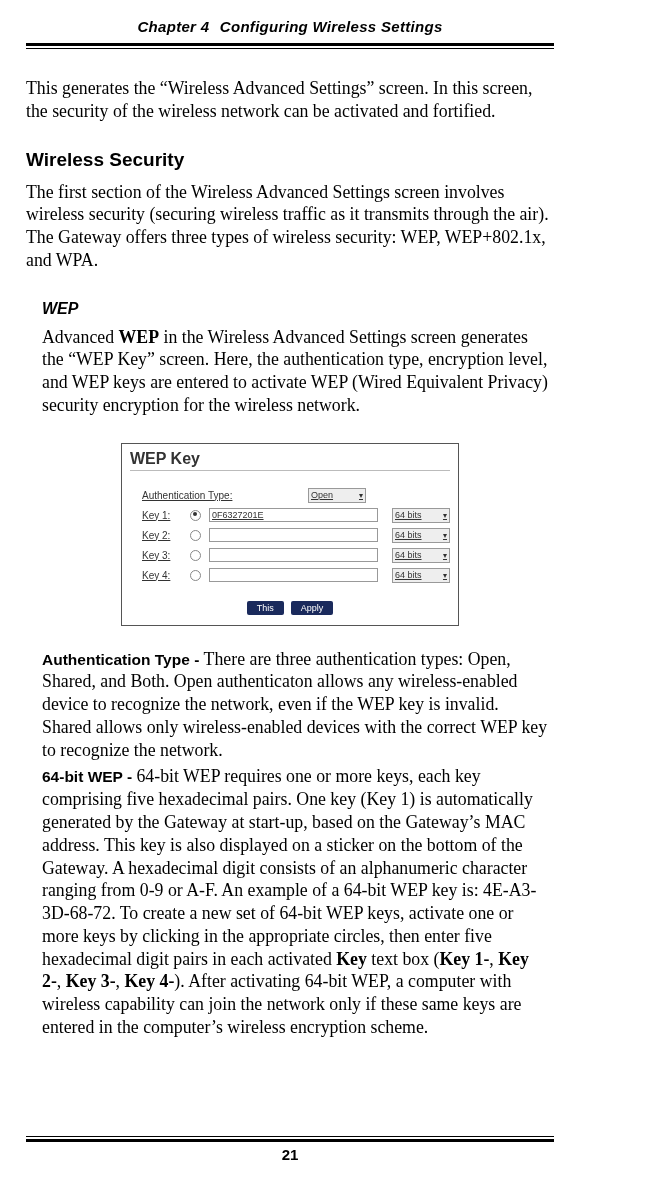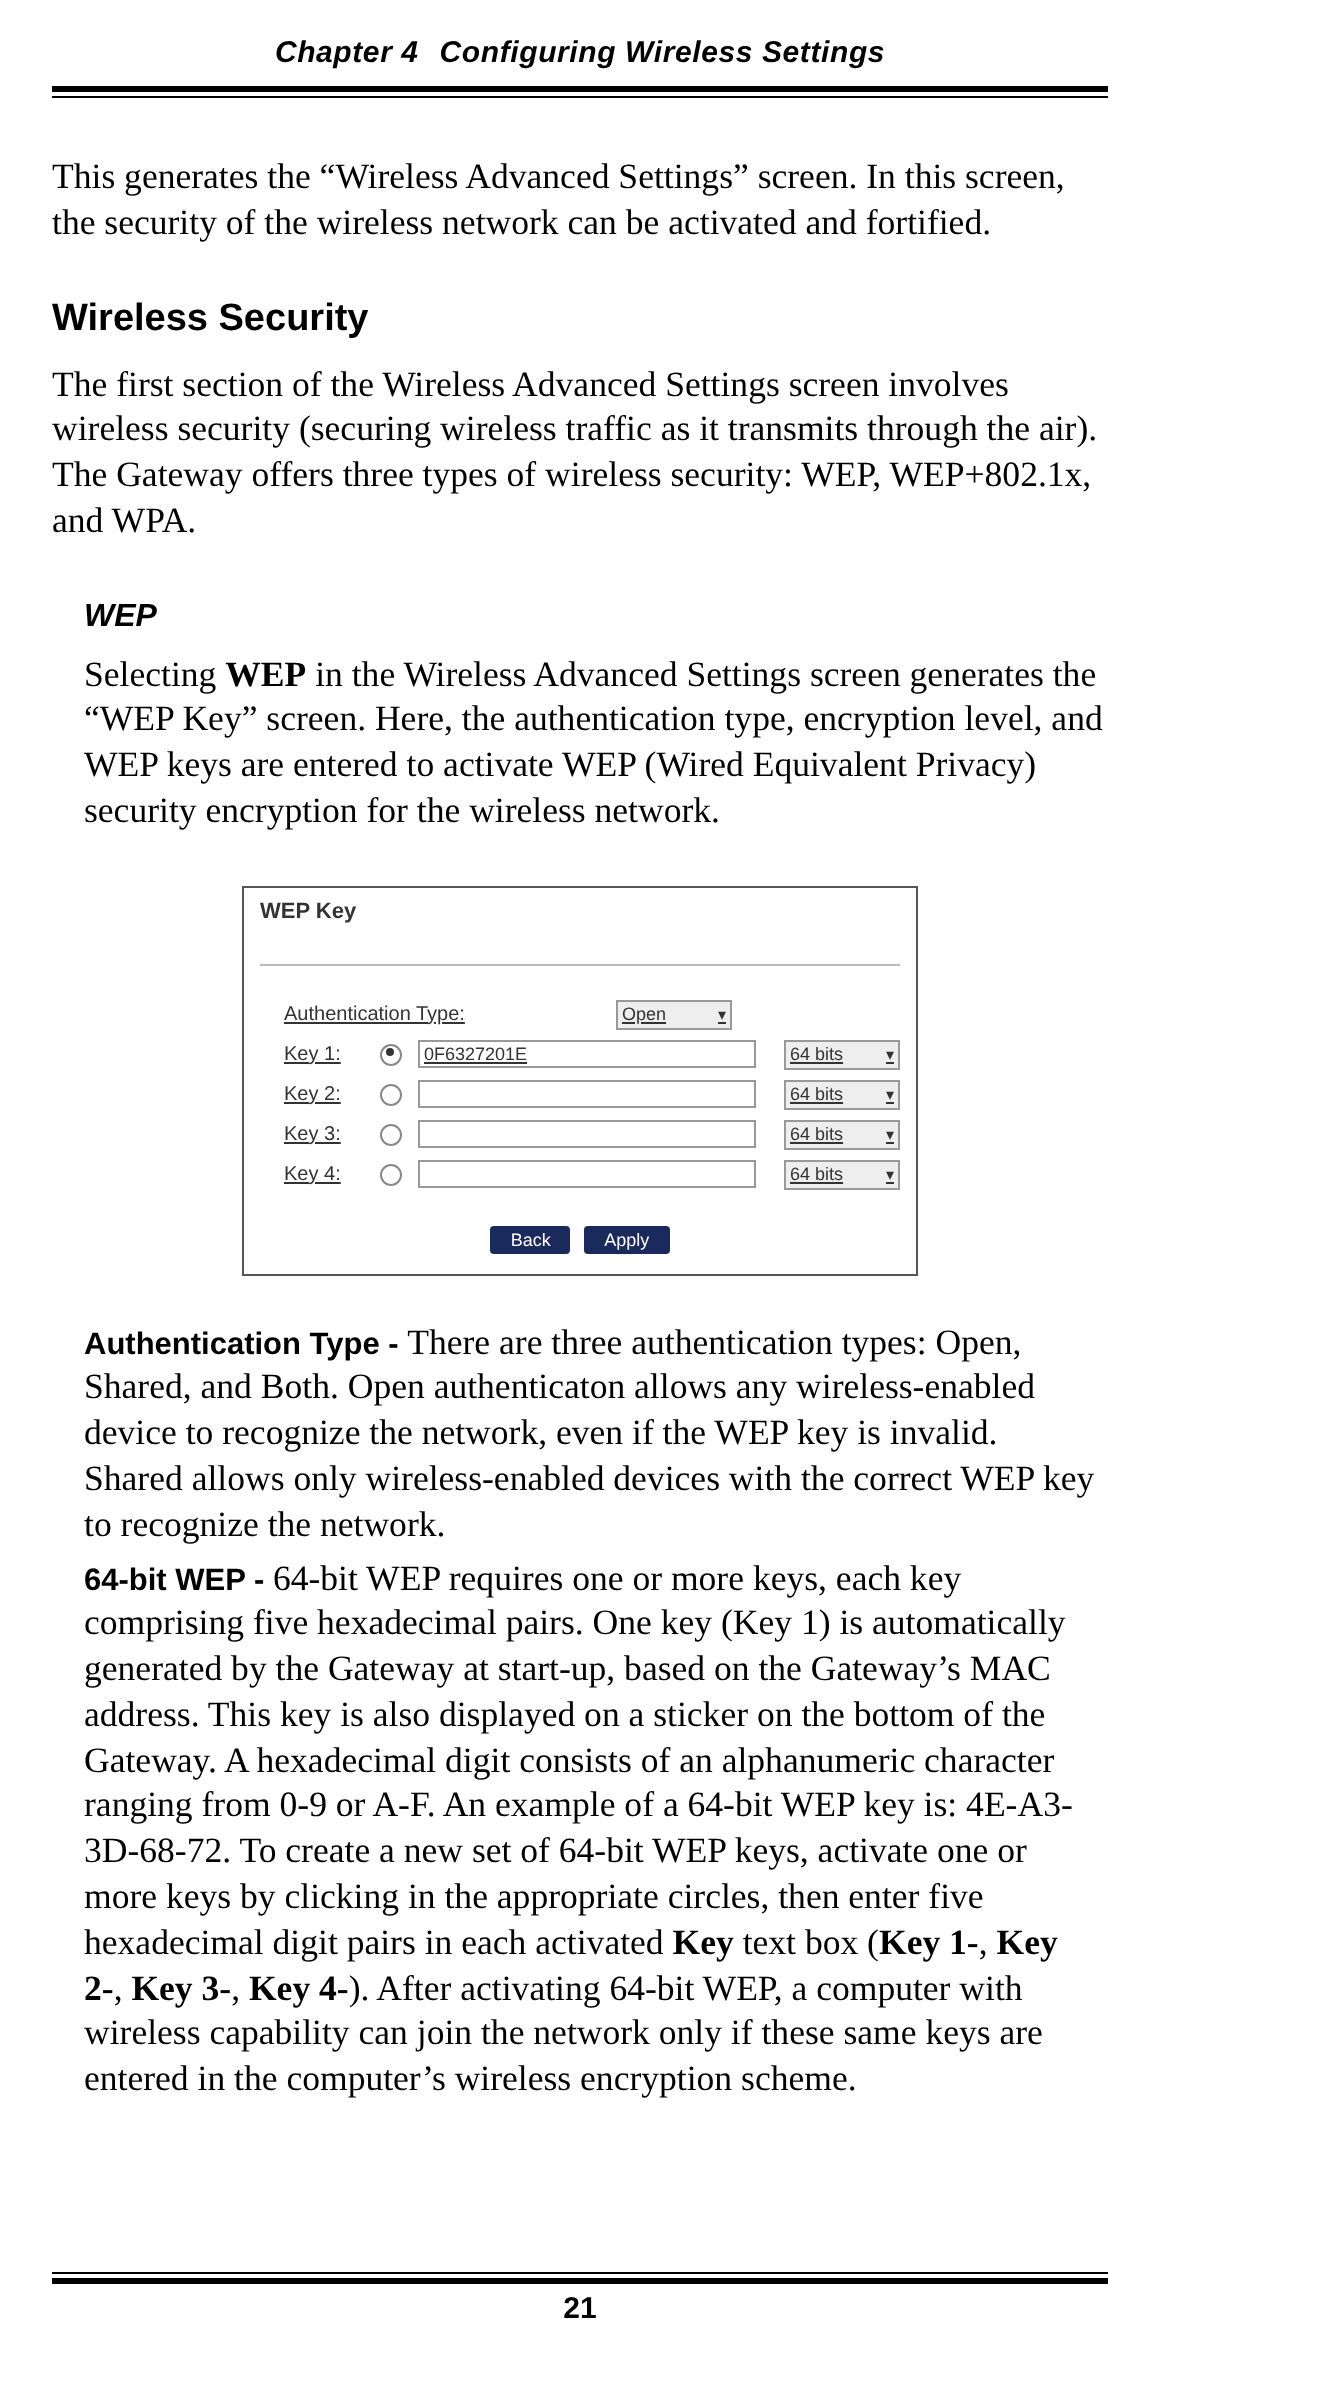--- a/index.html
+++ b/index.html
@@ -79,24 +79,24 @@
     border: 1px solid #555;
     background: #fff;
     font-family: Arial, Helvetica, sans-serif;
     font-size: 10px;
     color: #333;
     padding: 6px 8px 10px 8px;
     filter: blur(0.3px);
   }
   .fig-title {
     font-weight: 700;
-    font-size: 11px;
+    font-size: 16px;
     margin-bottom: 17px;
     border-bottom: 1px solid #bbb;
-    padding-bottom: 20px;
+    padding-bottom: 2px;
   }
   .fig-row {
     display: flex;
     align-items: center;
     margin: 5px 0;
     padding-left: 12px;
     text-decoration: underline;
   }
   .fig-label { width: 100px; }
   .fig-input {
@@ -193,21 +193,21 @@
 
   <p class="body-text">This generates the “Wireless Advanced Settings” screen. In this screen, the security of the wireless network can be activated and fortified.</p>
 
   <p class="sec-heading">Wireless Security</p>
 
   <p class="body-text" style="margin-bottom:0">The first section of the Wireless Advanced Settings screen involves wireless security (securing wireless traffic as it transmits through the air). The Gateway offers three types of wireless security: WEP, WEP+802.1x, and WPA.</p>
 
   <p class="sub-heading">WEP</p>
 
   <p class="body-text indented">
-    <span>Selecting </span><b>WEP</b><span> in the Wireless Advanced Settings screen generates the “WEP Key” screen. Here, the authentication type, encryption level, and WEP keys are entered to activate WEP (Wired Equivalent Privacy) security encryption for the wireless network.</span>
+    <span>Advanced </span><b>WEP</b><span> in the Wireless Advanced Settings screen generates the “WEP Key” screen. Here, the authentication type, encryption level, and WEP keys are entered to activate WEP (Wired Equivalent Privacy) security encryption for the wireless network.</span>
   </p>
 
   <div class="figure">
     <div class="fig-title">WEP Key</div>
 
     <div class="fig-row">
       <span class="fig-label">Authentication Type:</span>
       <span style="width:60px"></span>
       <span class="fig-select">
         <span>Open</span>
@@ -248,21 +248,21 @@
           <span class="radio"></span>
           <span class="fig-input"></span>
           <span class="fig-select">
             <span>64 bits</span>
             <span class="arrow">▾</span>
           </span>
         </div>
       </div>
 
     <div class="fig-btns">
-      <span class="fig-btn">Back</span>
+      <span class="fig-btn">This</span>
       <span class="fig-btn">Apply</span>
     </div>
   </div>
 
   <p class="body-text indented" style="margin-bottom:4px">
     <span class="runin">Authentication Type - </span><span>There are three authentication types: Open, Shared, and Both. Open authenticaton allows any wireless-enabled device to recognize the network, even if the WEP key is invalid. Shared allows only wireless-enabled devices with the correct WEP key to recognize the network.</span>
   </p>
 
   <p class="body-text indented" style="margin-bottom:16px">
     <span class="runin">64-bit WEP - </span><span>64-bit WEP requires one or more keys, each key comprising five hexa­decimal pairs. One key (Key 1) is automatically generated by the Gateway at start-up, based on the Gateway’s MAC address. This key is also displayed on a sticker on the bottom of the Gateway. A hexadecimal digit consists of an alphanumeric char­acter ranging from 0-9 or A-F. An example of a 64-bit WEP key is: 4E-A3-3D-68-72. To create a new set of 64-bit WEP keys, activate one or more keys by clicking in the appropriate circles, then enter five hexadecimal digit pairs in each activated </span><b>Key</b><span> text box (</span><b>Key 1-</b><span>, </span><b>Key 2-</b><span>, </span><b>Key 3-</b><span>, </span><b>Key 4-</b><span>). After activating 64-bit WEP, a computer with wireless capability can join the network only if these same keys are entered in the computer’s wireless encryption scheme.</span>

